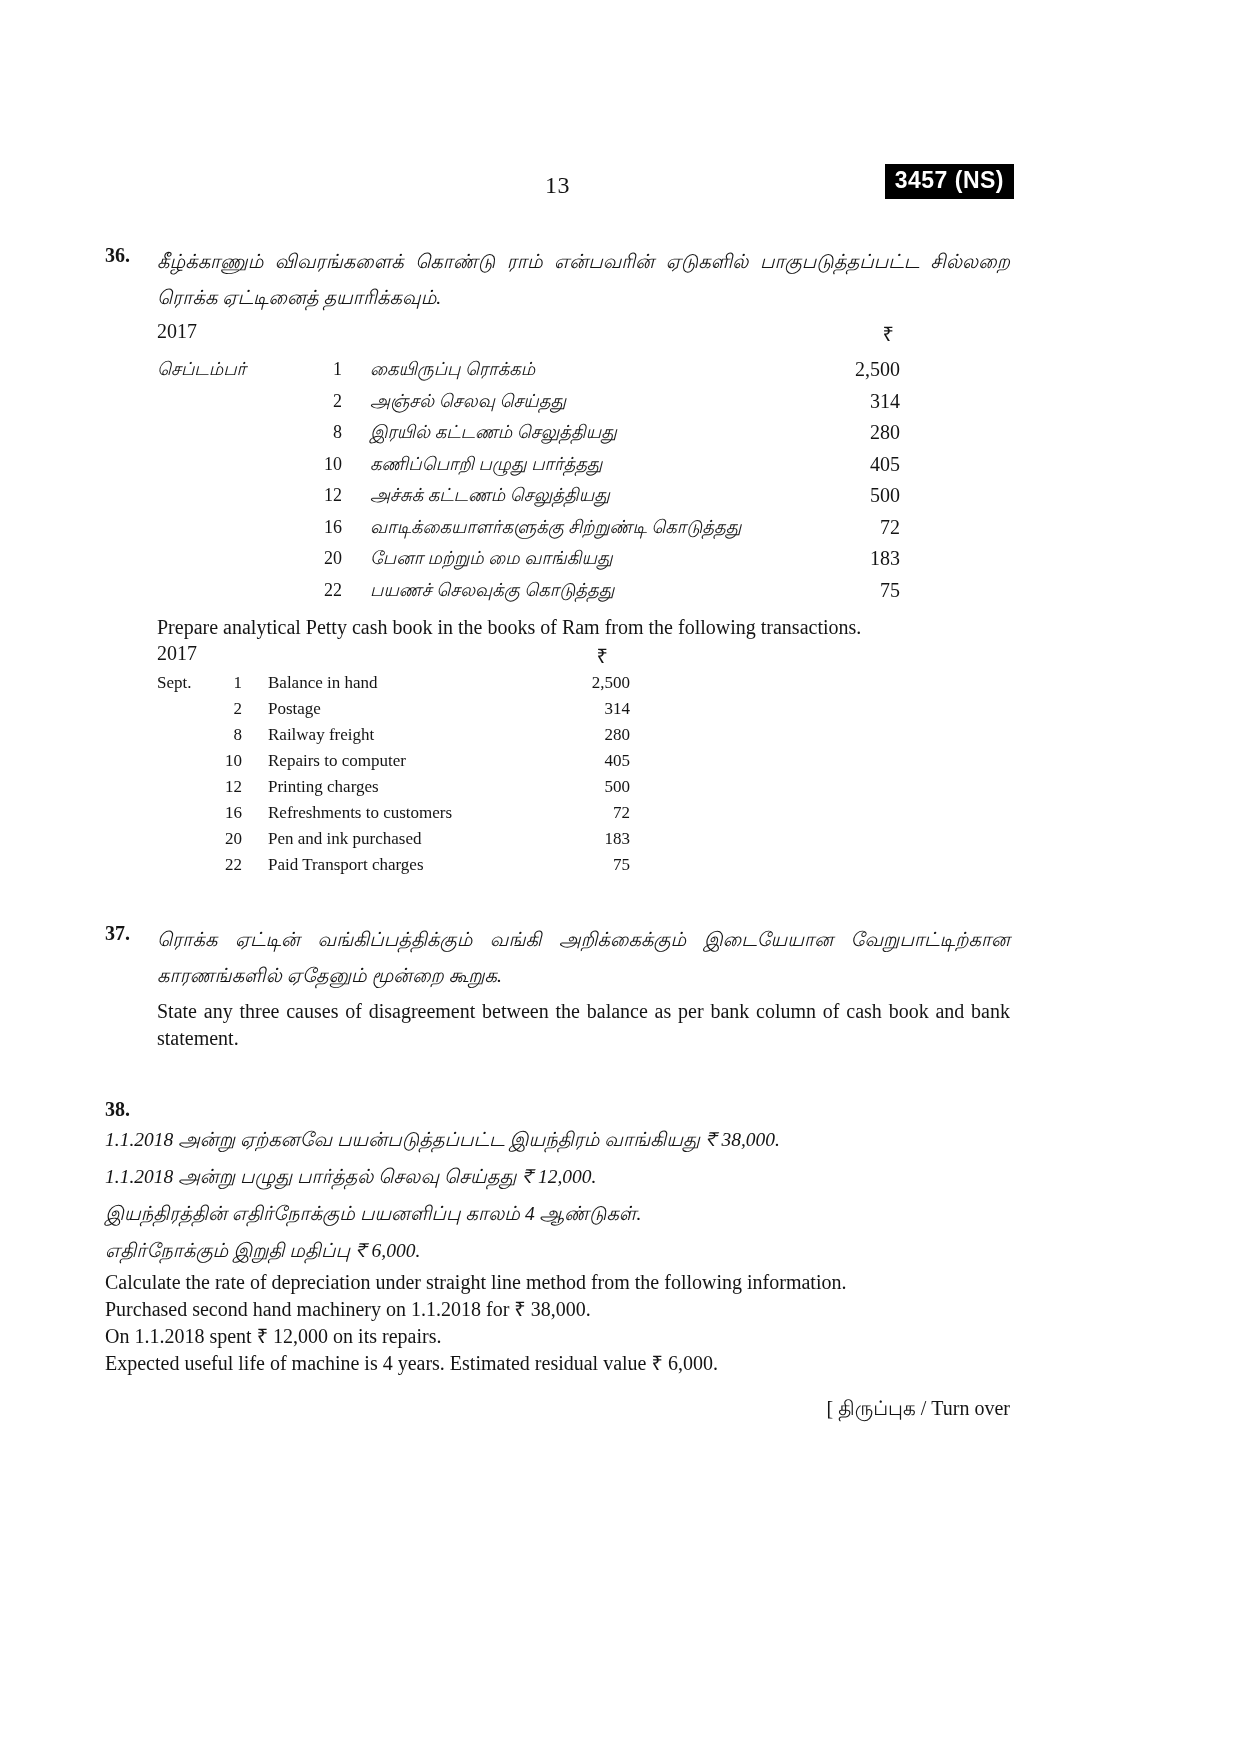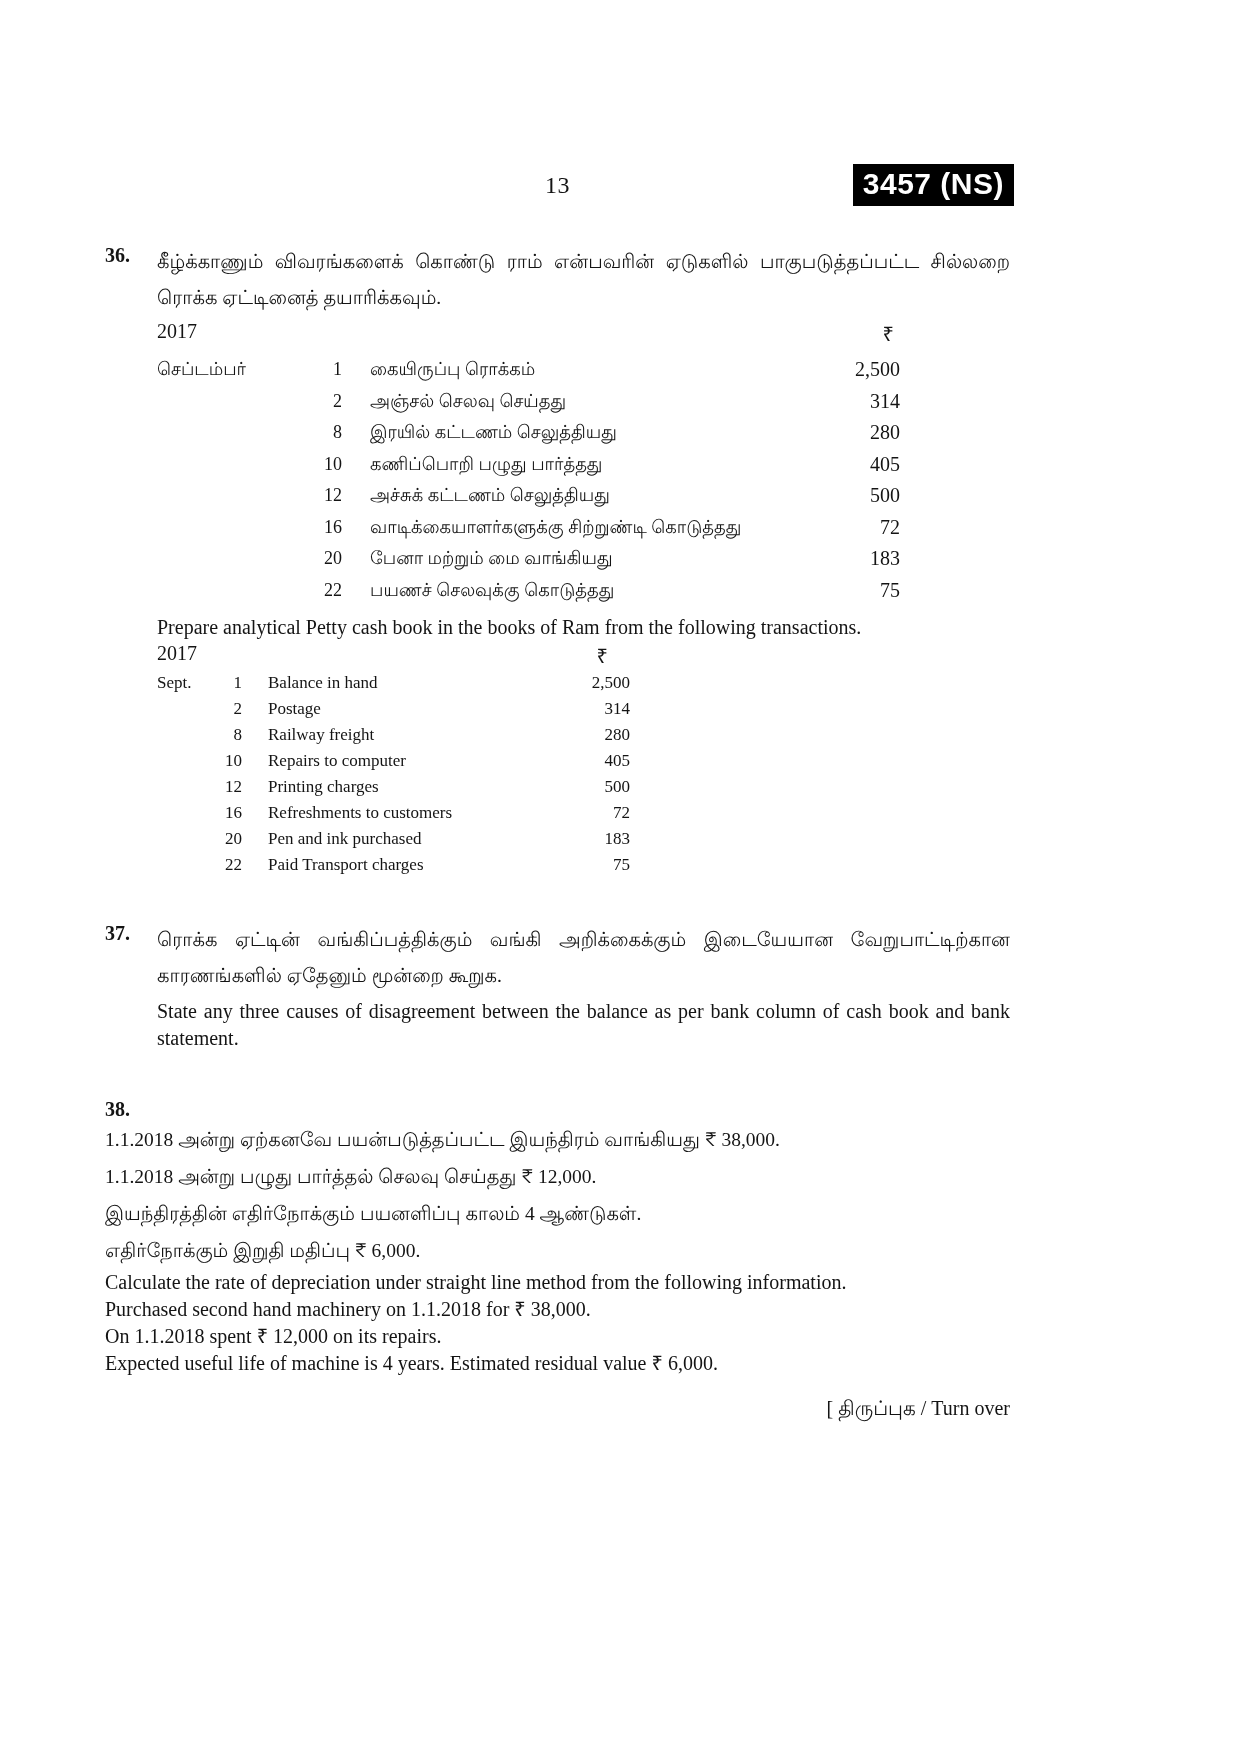--- a/index.html
+++ b/index.html
@@ -16,30 +16,30 @@
     position: relative;
     padding: 172px 230px 0 105px; 
   }
   
   .hdr { position: relative; height: 38px; margin-bottom: 22px; }
   .pgnum { text-align: center; font-size: 24px; letter-spacing: 0.5px; }
   .badge {
     position: absolute; right: -4px; top: -8px;
     background: #000; color: #fff;
     font-family: "Liberation Sans", sans-serif;
-    font-weight: bold; font-size: 30px;
+    font-weight: bold; font-size: 23px;
     padding: 3px 10px 5px 10px;
     letter-spacing: 0.5px;
   }
   
   .question { display: flex; margin-top: 34px; justify-content: flex-end; }
   .question:first-of-type { margin-top: 0; }
   .qnum { flex: none; width: 52px; font-weight: bold; }
   .qbody { flex: 1; min-width: 0; }
-  .tamil { font-size: 19.5px; }
+  .tamil { font-size: 19.5px; font-style: italic; }
   .just { text-align: justify; }
   .tamil-para { line-height: 36px; margin-bottom: 4px; }
   .eng-para { line-height: 27px; }
   
   .yearline { display: flex; justify-content: space-between; height: 34px; align-items: flex-start; }
   .yearline.tamilw { width: 743px; }
   .yearline.engw { width: 473px; height: 28px; }
   .yearline .rs { padding-right: 6px; }
   .yearline.engw .rs { padding-right: 22px; }
   

